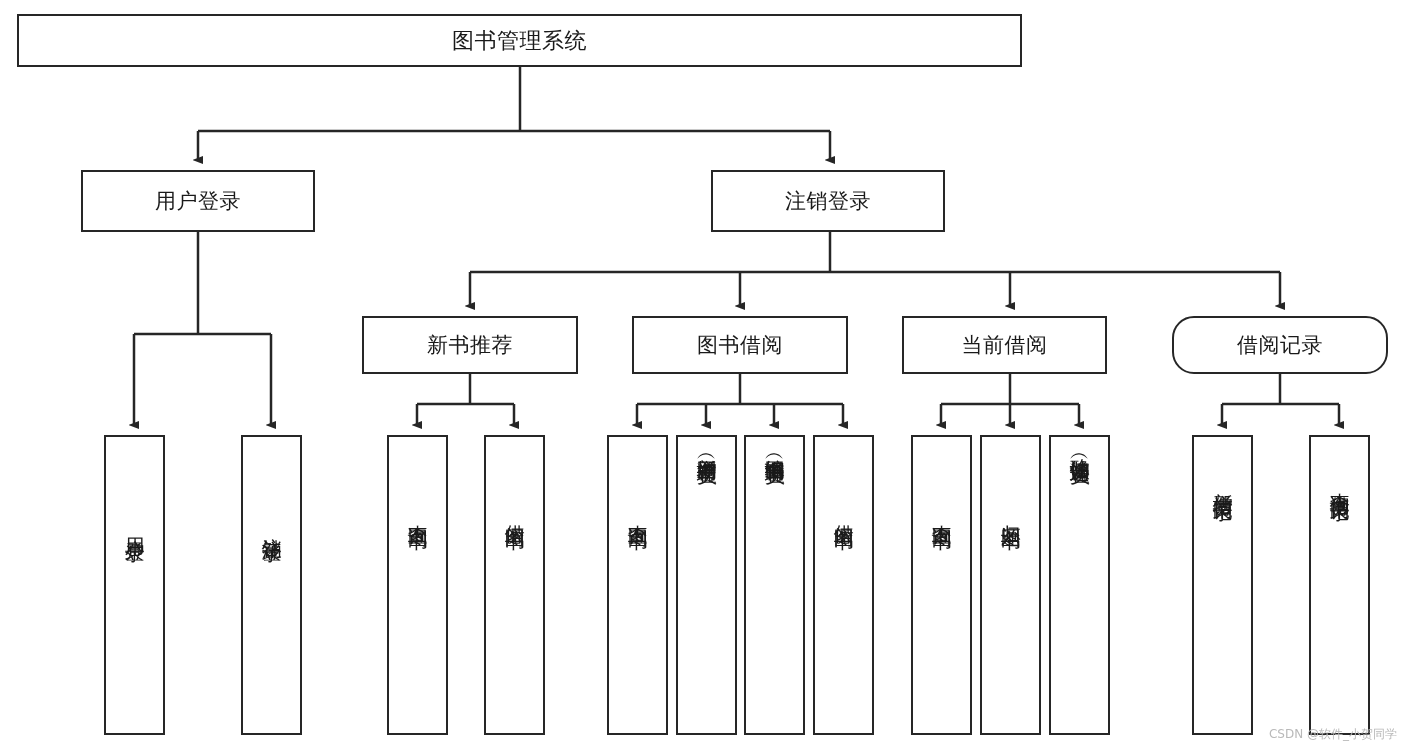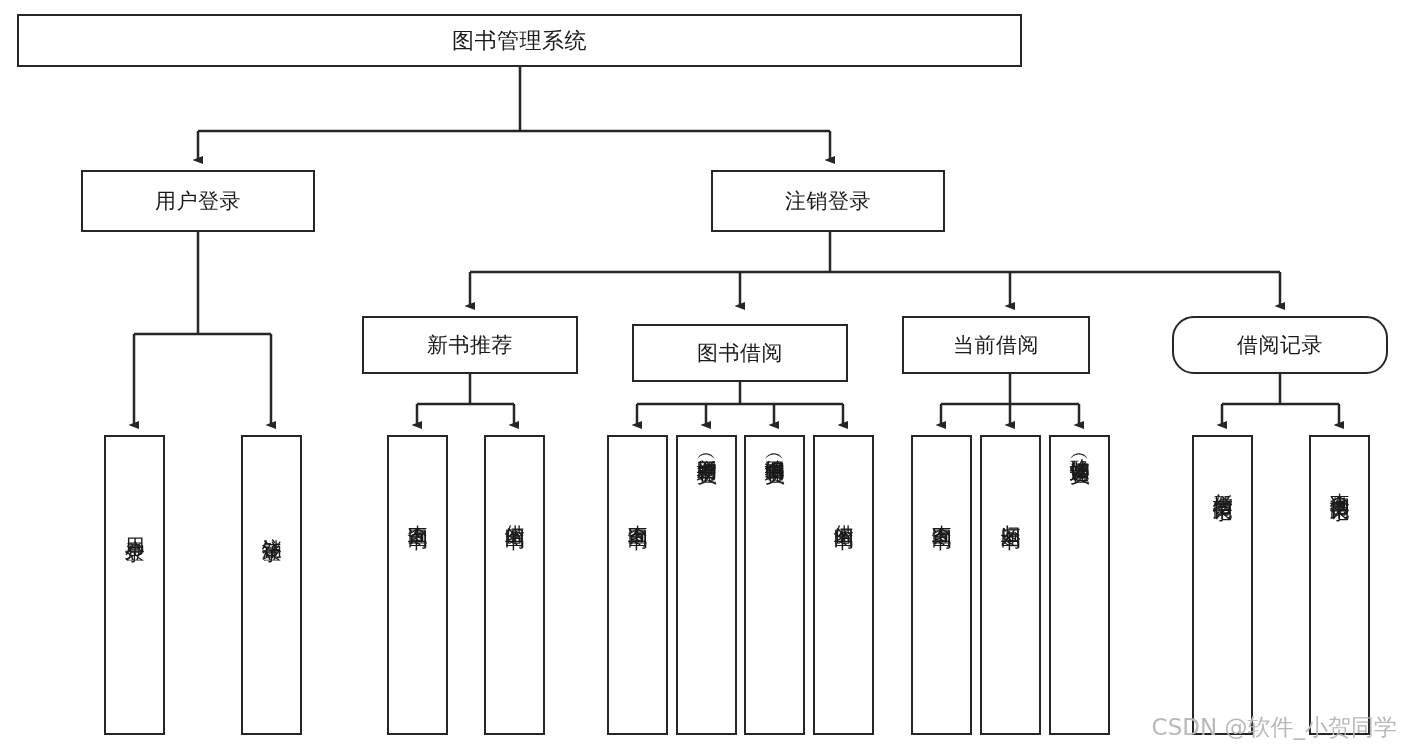--- a/index.html
+++ b/index.html
@@ -64,21 +64,21 @@
     white-space: nowrap;
   }
   
   .node.vert.tall .node-label {
     letter-spacing: 1px;
   }
   #watermark {
     position: absolute;
     right: 8px;
     bottom: 4px;
-    font-size: 23px;
+    font-size: 12px;
     color: #b9b9b9;
     white-space: nowrap;
     user-select: none;
   }
 </style>
 </head>
 <body>
 
 <div id="diagram-root">
 
@@ -139,24 +139,24 @@
   <div class="node horiz" style="left:81px; top:170px; width:234px; height:62px;">
     <span class="node-label">用户登录</span>
   </div>
   <div class="node horiz" style="left:711px; top:170px; width:234px; height:62px;">
     <span class="node-label">注销登录</span>
   </div>
 
   <div class="node horiz" style="left:362px; top:316px; width:216px; height:58px;align-items:center;">
     <span class="node-label">新书推荐</span>
   </div>
-  <div class="node horiz" style="left:632px; top:324px; width:216px; height:58px;">
+  <div class="node horiz" style="left:632px; top:316px; width:216px; height:58px;">
     <span class="node-label">图书借阅</span>
   </div>
-  <div class="node horiz" style="left:902px; top:316px; width:188px; height:58px;">
+  <div class="node horiz" style="left:902px; top:316px; width:205px; height:58px;">
     <span class="node-label">当前借阅</span>
   </div>
   <div class="node horiz" style="left:1172px; top:316px; width:216px; height:58px;border-radius:22px;">
     <span class="node-label">借阅记录</span>
   </div>
 
   <div class="node vert" style="left:104px; top:435px; width:61px; height:300px; padding-top:85px;">
     <span class="node-label">用户登录</span>
   </div>
   <div class="node vert" style="left:241px; top:435px; width:61px; height:300px; padding-top:85px;">

